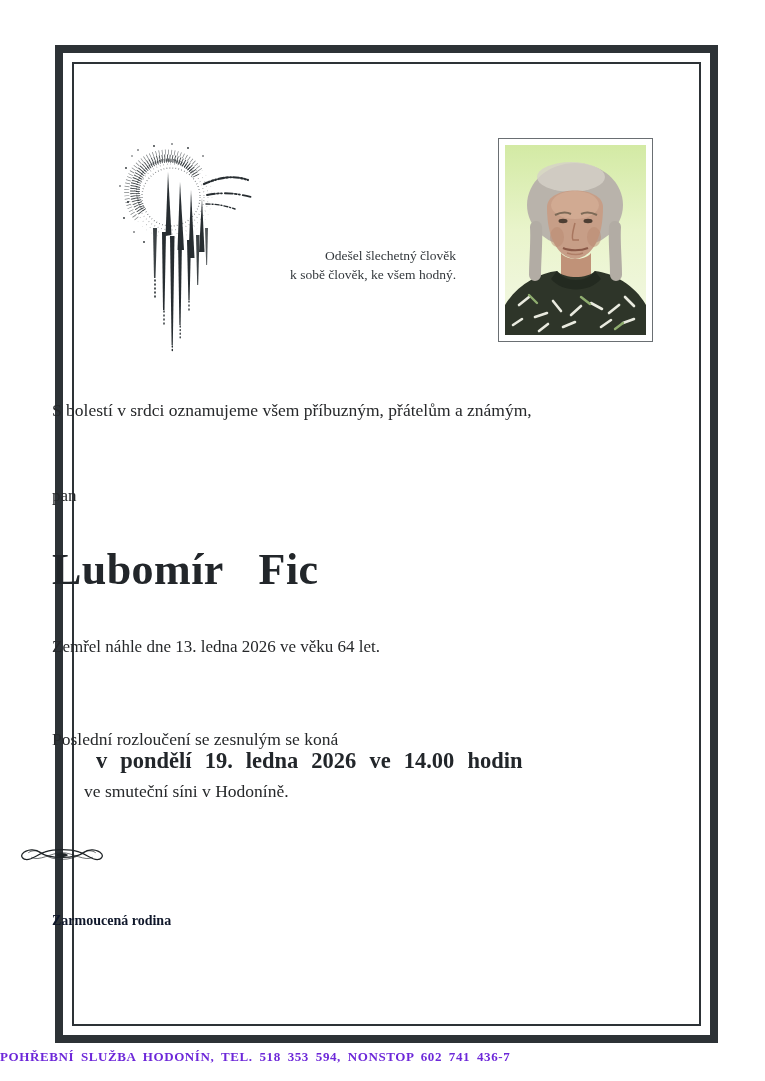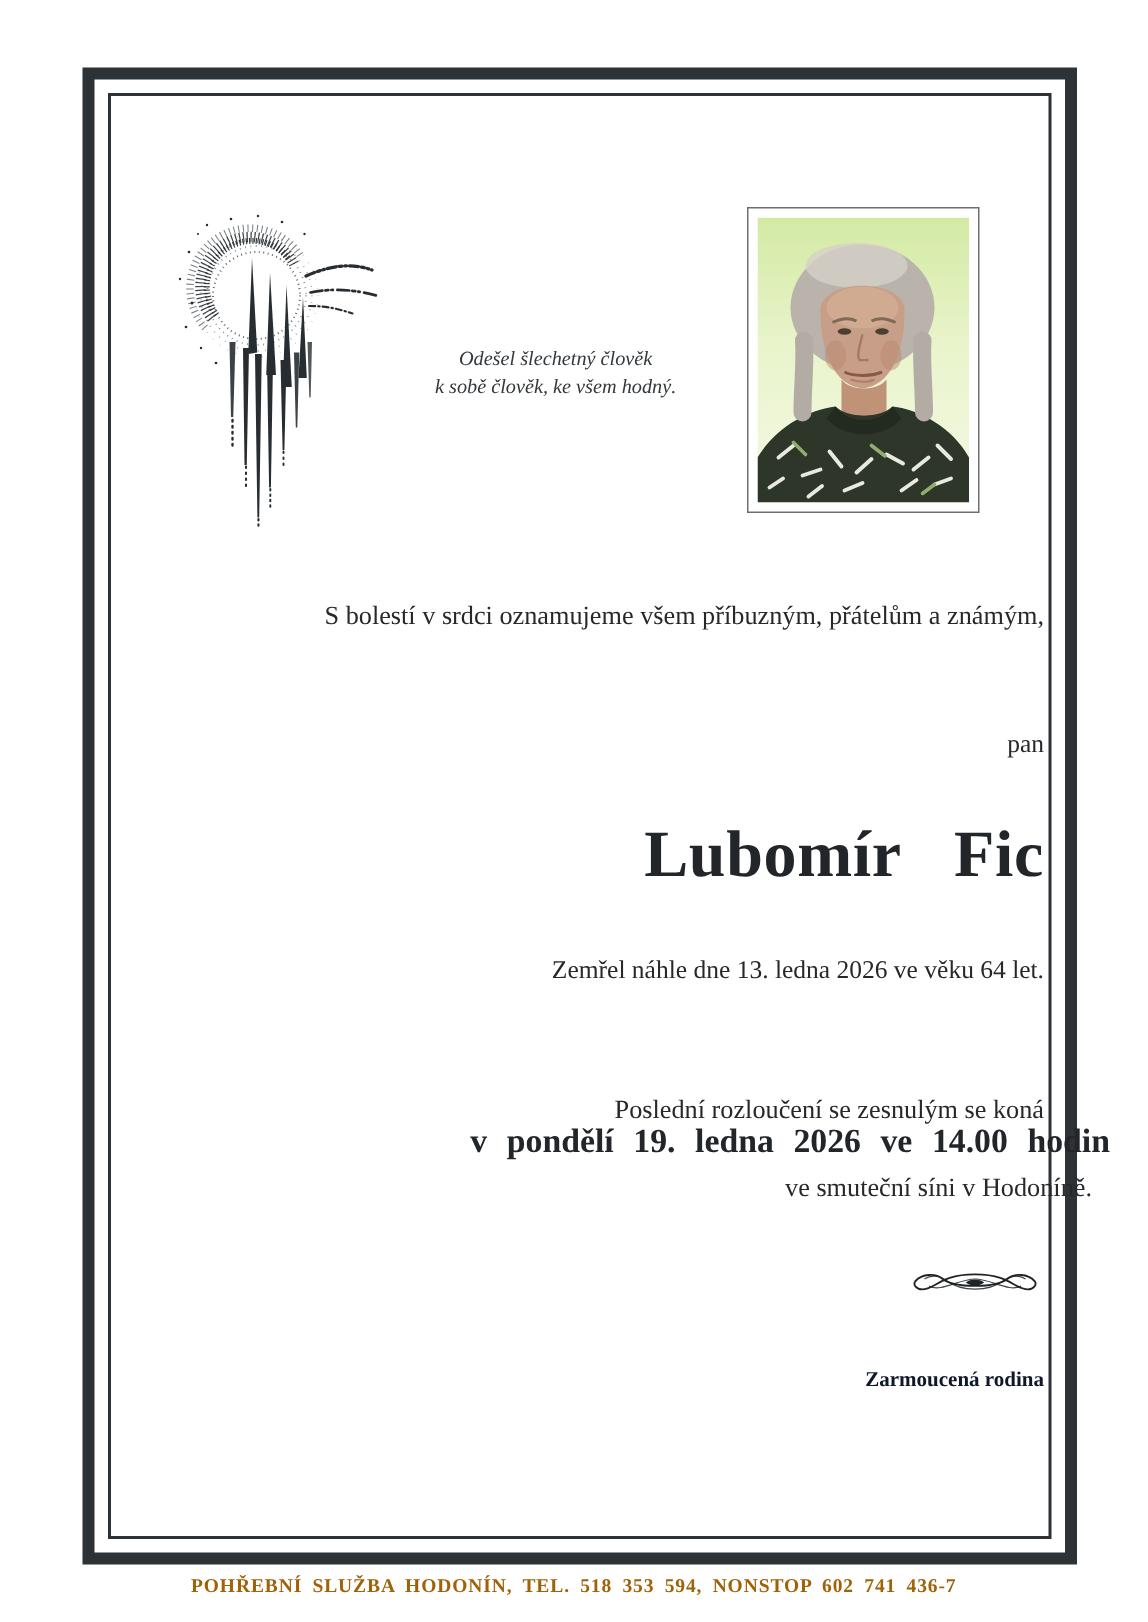--- a/index.html
+++ b/index.html
@@ -10,45 +10,45 @@
   .frame{
     position:absolute;left:55px;top:45px;width:663px;height:998px;
     border:8px solid #2d3236;box-sizing:border-box;
   }
   .frame-inner{
     position:absolute;left:9px;top:9px;right:9px;bottom:9px;
     border:2.5px solid #2d3236;
   }
   .ink-art{position:absolute;left:108px;top:140px;width:150px;height:215px;}
   .quote{
-    position:absolute;left:290px;top:229px;font-style:italic;
-    font-size:13.5px;line-height:19px;color:#33383c;text-align:center;
+    position:absolute;left:290px;top:246px;
+    font-size:13.5px;line-height:19px;color:#33383c;text-align:right;
   }
   .photo{
     position:absolute;left:498px;top:138px;background:#ffffff;
     border:1.5px solid #6a6f73;padding:6px;
   }
   .photo svg{display:block;}
-  .centered{position:absolute;left:63px;width:633px;text-align:right;}
+  .centered{position:absolute;left:52px;width:633px;text-align:left;}
   .announcement{top:396px;font-size:17.5px;line-height:28.5px;}
   .honorific{top:486px;font-size:17px;}
   .name{
     top:544px;font-size:44px;font-weight:bold;
     word-spacing:0.55em;letter-spacing:0.01em;margin:0;color:#22262a;
   }
   .death-notice{top:637px;font-size:17px;}
   .farewell-1{top:729px;font-size:17.5px;}
   .farewell-2{top:748px;font-size:22.5px;font-weight:bold;word-spacing:0.33em;color:#22262a;padding-left:44px;}
   .farewell-3{top:781px;font-size:17.5px;margin-left:32px;}
   .flourish-wrap{top:845px;height:26px;}
   .flourish-wrap svg{display:inline-block;margin-left:-36px;}
   .signature{top:913px;font-size:14px;font-weight:bold;color:#0f172a;}
   .footer{
-    position:absolute;left:0;top:1049px;width:765px;text-align:center;
-    font-size:13px;font-weight:bold;letter-spacing:0.6px;word-spacing:3px;color:#a16207;
+    position:absolute;left:0;top:1049px;width:765px;
+    font-size:13px;font-weight:bold;letter-spacing:0.6px;word-spacing:3px;color:#6d28d9;
   }
 </style>
 </head>
 <body>
 
 <div>
 
   <div class="frame">
     <div class="frame-inner"></div>
   </div>

